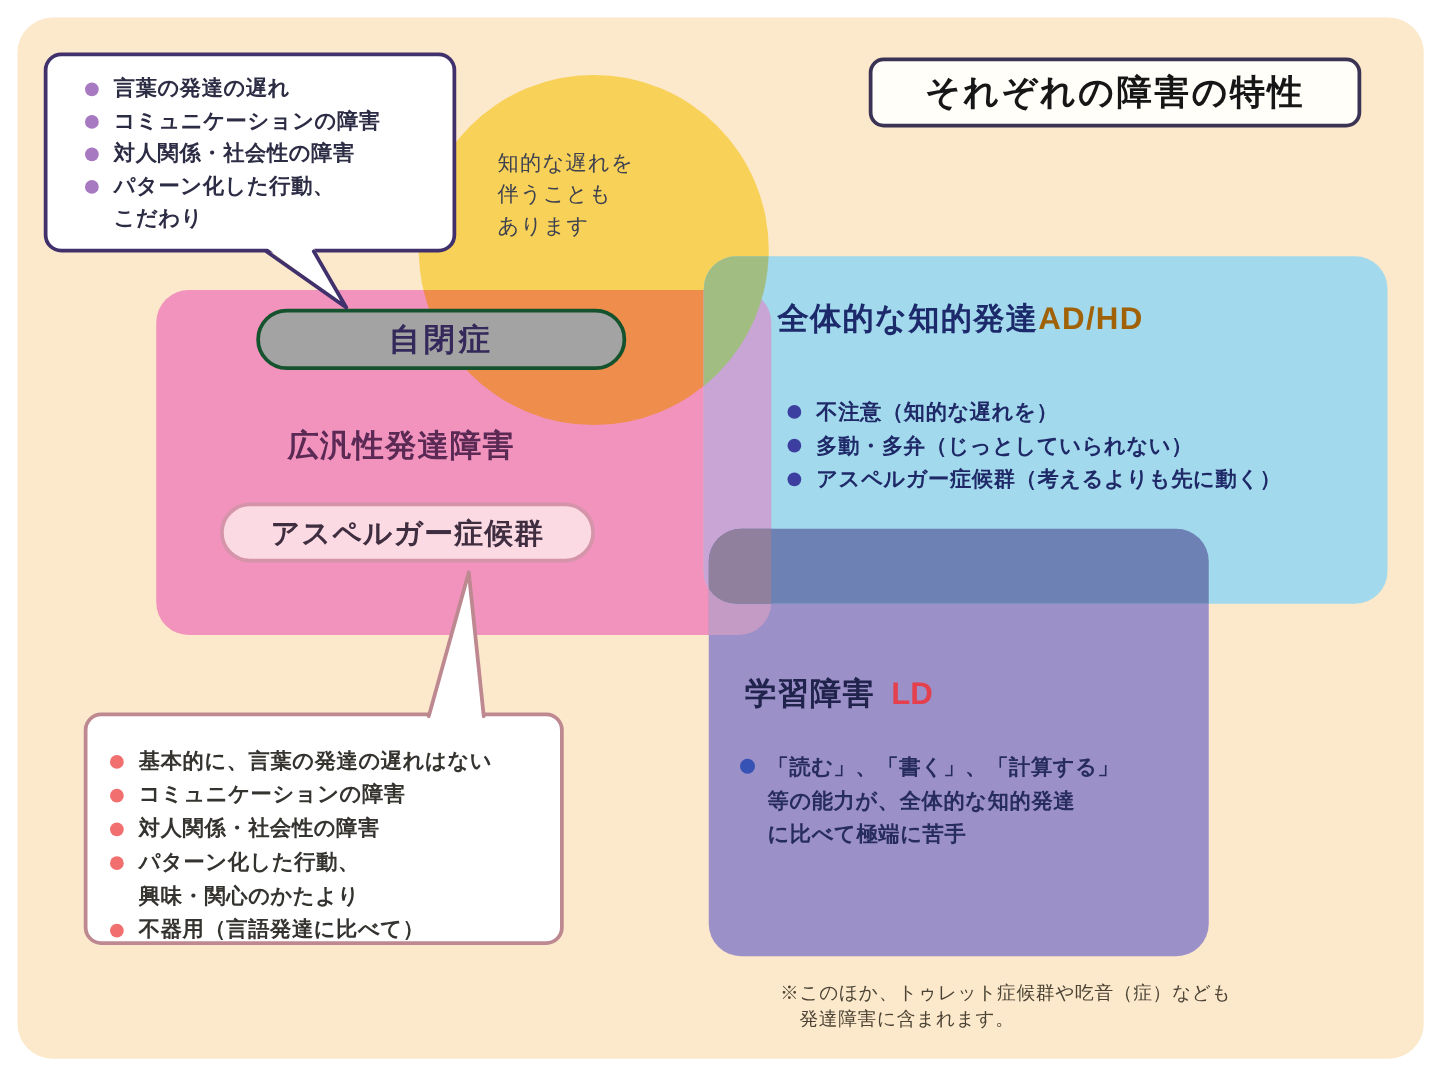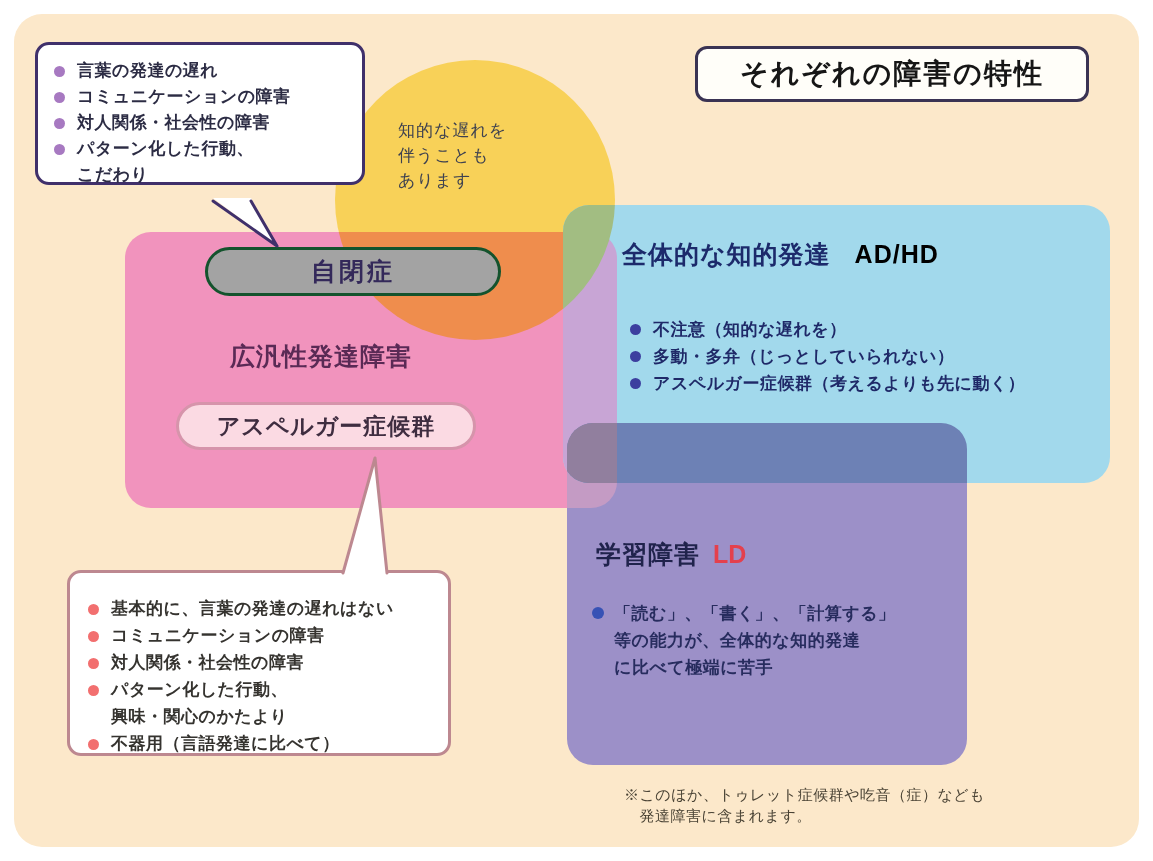--- a/index.html
+++ b/index.html
@@ -21,39 +21,39 @@
   .ov-green { position:absolute; left:-228px; top:-145px; width:280px; height:280px; border-radius:50%; background:#a2bd82; }
 
   
   .pre { white-space:pre-line; }
 
   .circle-note { position:absolute; left:398px; top:118px; font-weight:normal; font-size:17px; line-height:25px; color:#3d4150; letter-spacing:1px; }
 
   .title-box { position:absolute; left:695px; top:46px; width:394px; height:56px; background:#fffef9; border:3px solid #3a3353; border-radius:12px; display:flex; align-items:center; justify-content:center; font-weight:bold; font-size:28px; color:#161616; letter-spacing:2px; }
 
   .bubble { position:absolute; background:#ffffff; border-radius:14px; }
-  .bubble-top { left:35px; top:42px; width:330px; height:143px; border:3px solid #40306b; padding:13px 6px; }
+  .bubble-top { left:35px; top:42px; width:330px; height:160px; border:3px solid #40306b; padding:13px 20px; }
   .bubble-bottom { left:67px; top:570px; width:384px; height:186px; border:3px solid #bd8890; padding:22px 8px; }
 
   .li { display:flex; align-items:flex-start; }
   .li .dot { flex:none; width:11px; height:11px; border-radius:50%; margin:8px 12px 0 10px; }
   .li .txt { font-weight:bold; font-size:17px; line-height:26px; letter-spacing:0.5px; }
   .bubble-top .dot { background:#a779c1; }
   .bubble-top .txt { color:#2c2c44; }
   .bubble-bottom .txt { line-height:27px; color:#35332f; }
   .bubble-bottom .dot { background:#f26f6f; margin-top:9px; }
 
   .pill { position:absolute; display:flex; align-items:center; justify-content:center; font-weight:bold; }
   .pill-autism { left:205px; top:247px; width:296px; height:49px; border-radius:25px; background:#a3a3a3; border:3px solid #14532d; font-size:25px; color:#34295a; letter-spacing:3px; }
   .pill-asperger { left:176px; top:402px; width:300px; height:48px; border-radius:24px; background:#fbdae3; border:3px solid #d694ab; font-size:23px; color:#3f2d40; letter-spacing:1px; }
   .label-pdd { position:absolute; left:230px; top:340px; font-weight:bold; font-size:25px; color:#5a2a55; letter-spacing:1px; }
 
   .adhd-title { position:absolute; left:622px; top:238px; display:flex; align-items:baseline; font-weight:bold; font-size:25px; }
   .adhd-title .jp { color:#1c2a6b; letter-spacing:1px; }
-  .adhd-title .en { color:#000000; margin-left:24px; letter-spacing:1px; }
+  .adhd-title .en { color:#a16207; letter-spacing:1px; }
   .adhd-list { position:absolute; left:620px; top:316px; }
   .adhd-list .dot { background:#3c3f9f; margin-top:8px; }
   .adhd-list .txt { color:#1f2968; line-height:27px; }
 
   .ld-title { position:absolute; left:596px; top:538px; display:flex; align-items:baseline; font-weight:bold; font-size:25px; }
   .ld-title .jp { color:#20234c; letter-spacing:1px; }
   .ld-title .en { color:#e4404d; margin-left:13px; }
   .ld-list { position:absolute; left:592px; top:600px; width:400px; }
   .ld-list .dot { background:#3752b5; width:12px; height:12px; margin-top:7px; margin-right:10px; margin-left:0; }
   .ld-list .txt { color:#272c5e; line-height:27px; }

